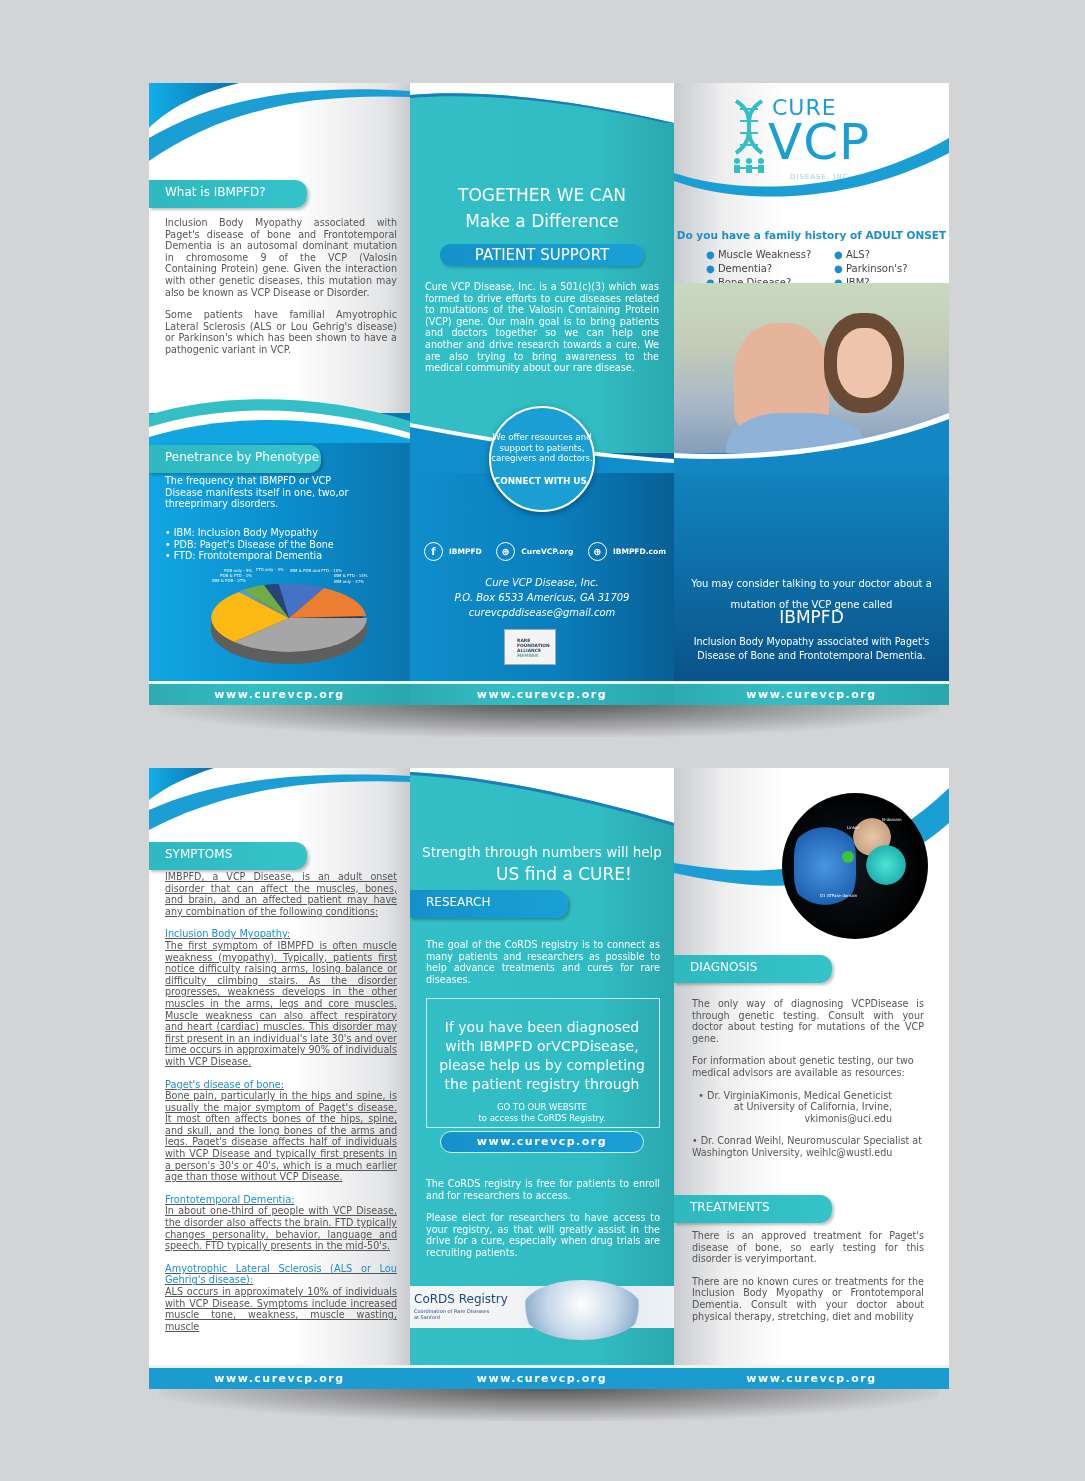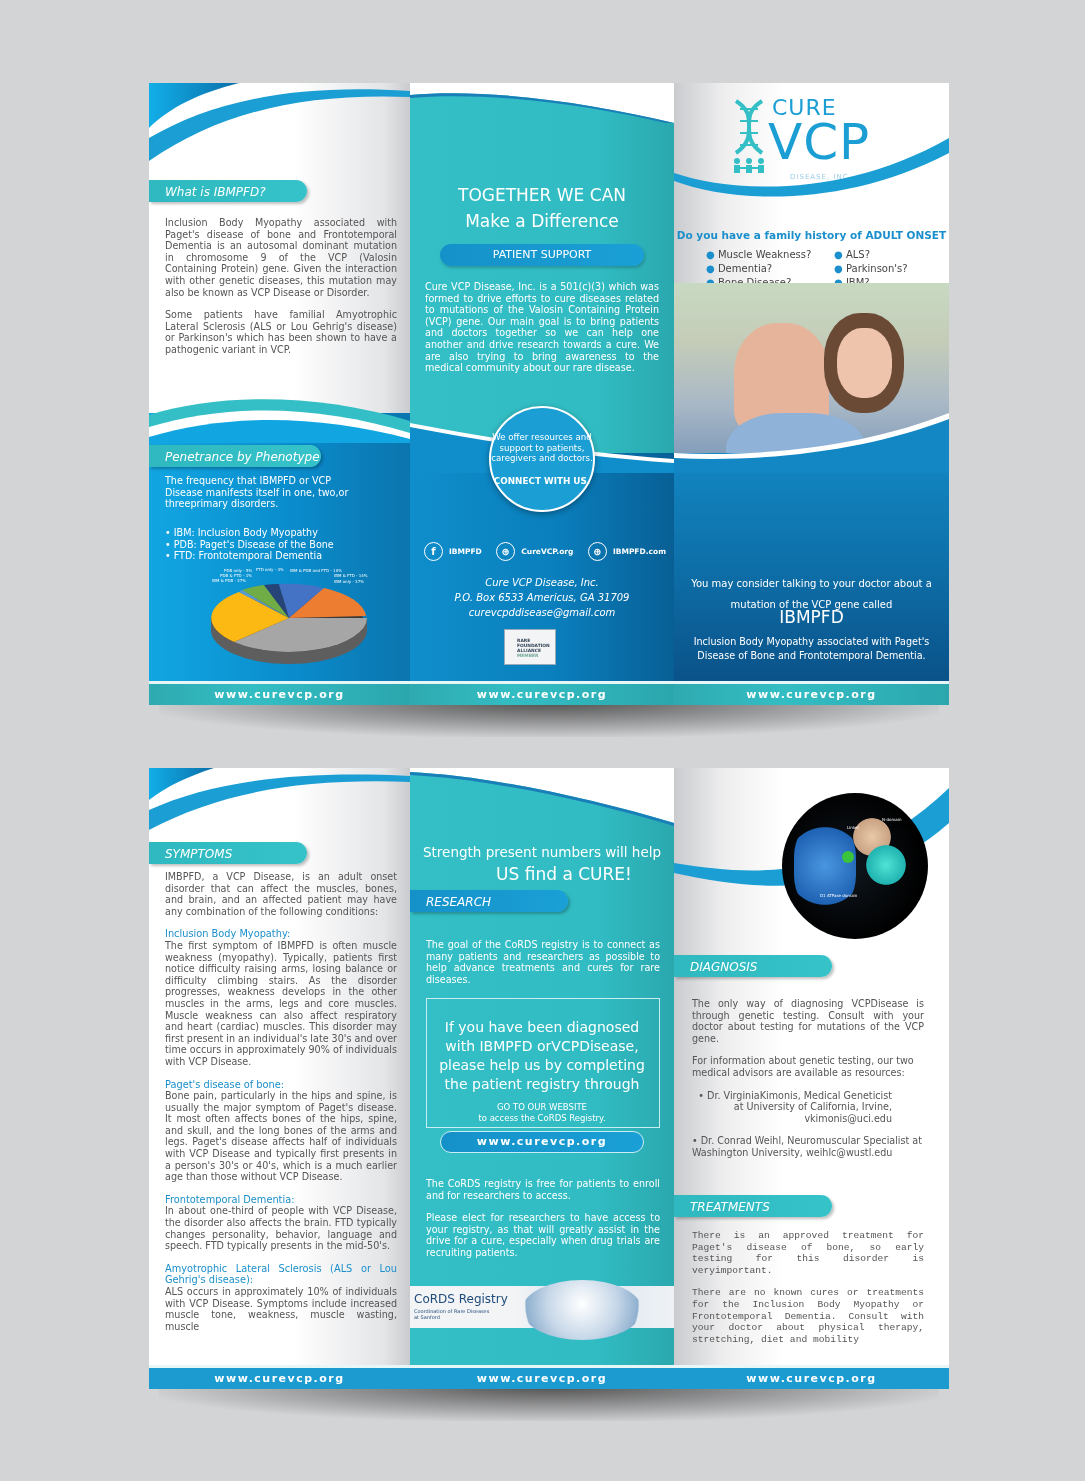--- a/index.html
+++ b/index.html
@@ -20,23 +20,23 @@
   .paper { background: linear-gradient(90deg, #ffffff 0%, #ffffff 55%, #e4e5e7 90%, #c9cbce 100%); }
   .paper-r { background: linear-gradient(90deg, #c9cbce 0%, #eeeeef 18%, #ffffff 40%, #ffffff 100%); }
   .teal { background: linear-gradient(90deg, #33bfc5 0%, #31bcc3 70%, #2aa8ae 100%); }
 
   .footer { position: absolute; left: 0; right: 0; bottom: 0; height: 24px; background: #34bec4;
     border-top: 3px solid #e7f6f7; color: #fff; font-size: 11px; font-weight: bold; letter-spacing: 1.5px;
     text-align: center; line-height: 21px; }
   .footer.dark { background: linear-gradient(90deg, #2eaab0, #33bec4 40%, #2ba6ad); }
   .footer.blue { background: #1b9bd0; }
 
-  .pill { position: absolute; height: 22px; background: linear-gradient(90deg,#2fb8bf,#35c3c9);
+  .pill { position: absolute; height: 28px; background: linear-gradient(90deg,#2fb8bf,#35c3c9);
     border-radius: 0 12px 12px 0; color: #fff; font-size: 12px; line-height: 24px; padding-left: 16px;
-    box-shadow: 2px 2px 3px rgba(0,0,0,0.25); font-style: italic; }
+    box-shadow: 2px 2px 3px rgba(0,0,0,0.25); }
   .pill.blue { background: linear-gradient(90deg,#1591c9,#1aa0d6); }
 
   .body-text { position: absolute; color: #555; font-size: 9.6px; line-height: 11.6px; text-align: justify; }
   .body-text.white { color: #fff; }
   .body-text p { margin-bottom: 11px; }
   .sub-head { color: #1b8fcb; font-size: 9.8px; }
 
   .wave-svg { position: absolute; left: 0; top: 0; }
 
   
@@ -143,21 +143,21 @@
     <div class="footer dark">www.curevcp.org</div>
   </div>
 
   <div class="panel p2 teal">
     <svg class="wave-svg" width="264" height="40">
       <path d="M0 0 H264 V40 C180 20 80 5 0 12 Z" fill="#ffffff"></path>
       <path d="M0 12 C80 5 180 20 264 40 L264 42 C180 22 80 8 0 15 Z" fill="#1a7fb8"></path>
     </svg>
     <div style="position:absolute;left:0;right:0;top:102px;text-align:center;color:#fff;font-size:17px;">TOGETHER WE CAN</div>
     <div style="position:absolute;left:0;right:0;top:128px;text-align:center;color:#fff;font-size:17px;">Make a Difference</div>
-    <div style="position:absolute;left:30px;top:161px;width:204px;height:22px;border-radius:11px;background:linear-gradient(90deg,#1591c9,#1aa0d6);color:#fff;text-align:center;font-size:11px;line-height:22px;box-shadow:1px 2px 3px rgba(0,0,0,0.2);">PATIENT SUPPORT</div>
+    <div style="position:absolute;left:30px;top:161px;width:204px;height:22px;border-radius:11px;background:linear-gradient(90deg,#1591c9,#1aa0d6);color:#fff;text-align:center;font-size:15px;line-height:22px;box-shadow:1px 2px 3px rgba(0,0,0,0.2);">PATIENT SUPPORT</div>
     <div class="body-text white" style="left:15px;top:198px;width:234px;">Cure VCP Disease, Inc. is a 501(c)(3) which was formed to drive efforts to cure diseases related to mutations of the Valosin Containing Protein (VCP) gene. Our main goal is to bring patients and doctors together so we can help one another and drive research towards a cure. We are also trying to bring awareness to the medical community about our rare disease.</div>
 
     <div class="mid-dark"></div>
     <svg class="wave-svg" style="top:340px" width="264" height="50">
       <path d="M0 0 C80 15 170 30 264 36 L264 50 L0 50 Z" fill="#fff"></path>
       <path d="M0 4 C80 19 170 34 264 40 L264 50 L0 50 Z" fill="#0f8ecb"></path>
     </svg>
 
     <div class="circle-cta">
       <span>We offer resources and support to patients, caregivers and doctors.</span>
@@ -262,40 +262,40 @@
           <linearGradient id="gw2" x1="0" x2="1">
             <stop offset="0" stop-color="#12aee8"></stop>
             <stop offset="1" stop-color="#0a6ea8"></stop>
           </linearGradient>
         </defs>
       <path d="M0 0 H65 C40 8 18 18 0 32 Z" fill="url(#gw2)"></path>
       <path d="M0 42 C60 15 140 2 261 8 L261 14 C150 10 70 25 0 62 Z" fill="#1a9ed4"></path>
     </svg>
 
     <div class="pill" style="left:0;top:74px;width:158px;">SYMPTOMS</div>
-    <div class="body-text" style="left:16px;top:103px;width:232px;">
+    <div class="body-text" style="left:16px;top:103px;width:232px;text-decoration:underline;">
       <p>IMBPFD, a VCP Disease, is an adult onset disorder that can affect the muscles, bones, and brain, and an affected patient may have any combination of the following conditions:</p>
       <div class="sub-head">Inclusion Body Myopathy:</div>
       <p>The first symptom of IBMPFD is often muscle weakness (myopathy). Typically, patients first notice difficulty raising arms, losing balance or difficulty climbing stairs. As the disorder progresses, weakness develops in the other muscles in the arms, legs and core muscles. Muscle weakness can also affect respiratory and heart (cardiac) muscles.  This disorder may first present in an individual's late 30's and over time occurs in approximately 90% of individuals with VCP Disease.</p>
       <div class="sub-head">Paget's disease of bone:</div>
       <p>Bone pain, particularly in the hips and spine, is usually the major symptom of Paget's disease.  It most often affects bones of the hips, spine, and skull, and the long bones of the arms and legs. Paget's disease affects half of individuals with VCP Disease and typically first presents in a person's 30's or 40's, which is a much earlier age than those without VCP Disease.</p>
       <div class="sub-head">Frontotemporal Dementia:</div>
       <p>In about one-third of people with VCP Disease, the disorder also affects the brain.  FTD typically changes personality, behavior, language and speech.  FTD typically presents in the mid-50's.</p>
       <div class="sub-head">Amyotrophic Lateral Sclerosis (ALS or Lou Gehrig's disease):</div>
       <p>ALS occurs in approximately 10% of individuals with VCP Disease.  Symptoms include increased muscle tone, weakness, muscle wasting, muscle</p>
     </div>
     <div class="footer blue">www.curevcp.org</div>
   </div>
 
   <div class="panel p2 teal">
     <svg class="wave-svg" width="264" height="60">
       <path d="M0 0 H264 V55 C180 30 80 8 0 4 Z" fill="#ffffff"></path>
       <path d="M0 4 C80 8 180 30 264 55 L264 58 C180 33 80 11 0 7 Z" fill="#1a7fb8"></path>
     </svg>
-    <div style="position:absolute;left:0;right:0;top:76px;text-align:center;color:#fff;font-size:13.5px;">Strength present numbers will help</div>
+    <div style="position:absolute;left:0;right:0;top:76px;text-align:center;color:#fff;font-size:13.5px;">Strength through numbers will help</div>
     <div style="position:absolute;left:0;right:0;top:96px;text-align:center;color:#fff;font-size:17px;padding-left:44px;">US find a CURE!</div>
 
     <div class="pill blue" style="left:0;top:122px;width:158px;">RESEARCH</div>
     <div class="body-text white" style="left:16px;top:171px;width:234px;">The goal of the CoRDS registry is to connect as many patients and researchers as possible to help advance treatments and cures for rare diseases.</div>
 
     <div class="box-frame"></div>
     <div style="position:absolute;left:20px;width:224px;top:250px;text-align:center;color:#fff;font-size:14px;line-height:19px;">If you have been diagnosed with IBMPFD orVCPDisease, please help us by completing the patient registry through</div>
     <div style="position:absolute;left:20px;width:224px;top:334px;text-align:center;color:#fff;font-size:8.5px;line-height:11px;">
       <div>GO TO OUR WEBSITE</div>
       <div>to access the CoRDS Registry.</div>
@@ -333,20 +333,20 @@
 
     <div class="pill" style="left:0;top:187px;width:158px;">DIAGNOSIS</div>
     <div class="body-text" style="left:18px;top:230px;width:232px;">
       <p>The only way of diagnosing VCPDisease is through genetic testing. Consult with your doctor about testing for mutations of the VCP gene.</p>
       <p style="text-align:left">For information about genetic testing, our two medical advisors are available as resources:</p>
       <p style="text-align:right;width:200px">• Dr. VirginiaKimonis, Medical Geneticist at University of California, Irvine, vkimonis@uci.edu</p>
       <p style="text-align:left;width:230px">• Dr. Conrad Weihl, Neuromuscular Specialist at Washington University, weihlc@wustl.edu</p>
     </div>
 
     <div class="pill" style="left:0;top:427px;width:158px;">TREATMENTS</div>
-    <div class="body-text" style="left:18px;top:462px;width:232px;font-family:Liberation Mono, monospace;">
+    <div class="body-text" style="left:18px;top:462px;width:232px;">
       <p>There is an approved treatment for Paget's disease of bone, so early testing for this disorder is veryimportant.</p>
       <p>There are no known cures or treatments for the Inclusion Body Myopathy or Frontotemporal Dementia.  Consult with your doctor about physical therapy, stretching, diet and mobility</p>
     </div>
 
     <div class="footer blue">www.curevcp.org</div>
   </div>
 </div>
 
 </body></html>

